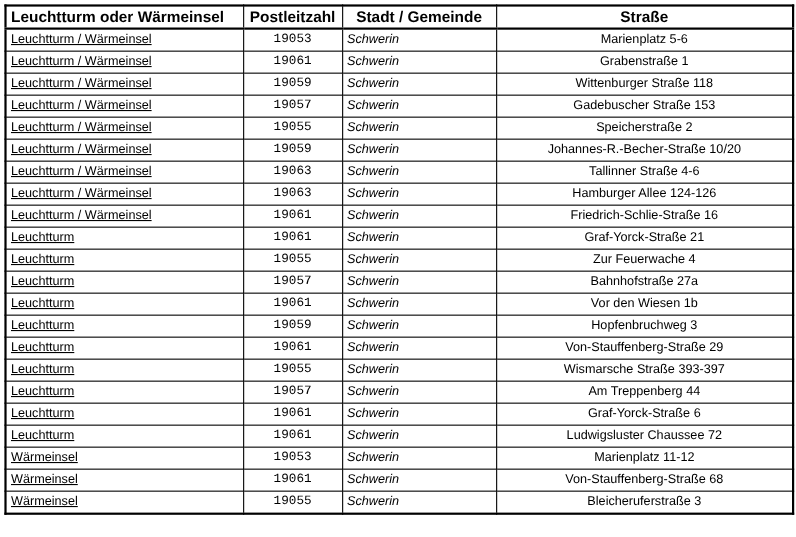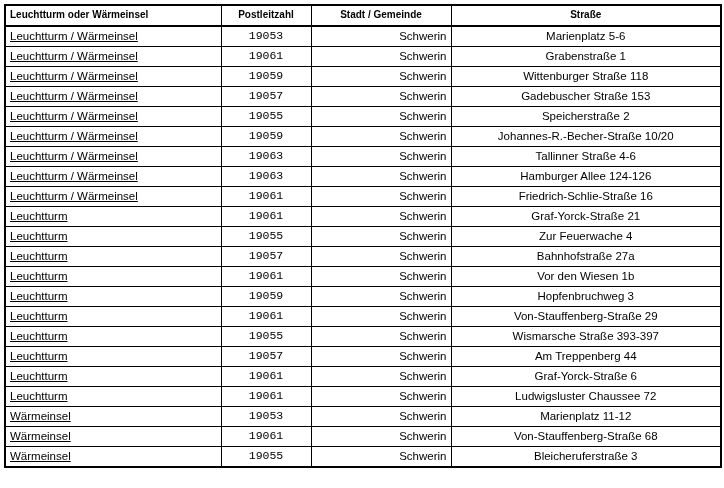--- a/index.html
+++ b/index.html
@@ -36,31 +36,31 @@
     border: 1px solid #000000;
     font-size: 11.5px;
     line-height: 1.05;
     height: 19px;
     padding: 0 4px;
     white-space: nowrap;
     overflow: hidden;
   }
   table.data-table thead th {
     font-weight: bold;
-    font-size: 10px;
+    font-size: 14px;
     border-bottom: 2px solid #000000;
   }
   table.data-table thead th.h0 { text-align: left; }
   table.data-table thead th.h1,
   table.data-table thead th.h2,
   table.data-table thead th.h3 { text-align: center; }
 
   table.data-table tbody td.col0 { text-align: left; text-decoration: underline; }
   table.data-table tbody td.col1 { text-align: center; font-family: Liberation Mono, monospace; }
-  table.data-table tbody td.col2 { text-align: right; }
+  table.data-table tbody td.col2 { text-align: left; font-style: italic; }
   table.data-table tbody td.col3 { text-align: center; }
 </style>
 </head>
 <body>
 
 <div class="sheet">
   <table class="data-table">
     <colgroup>
       <col class="c0">
         <col class="c1">

